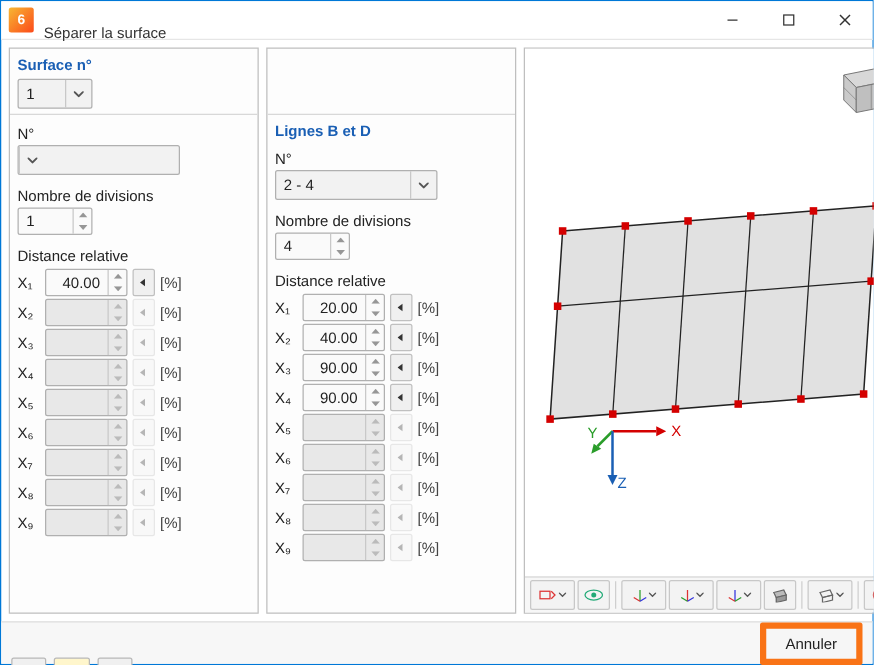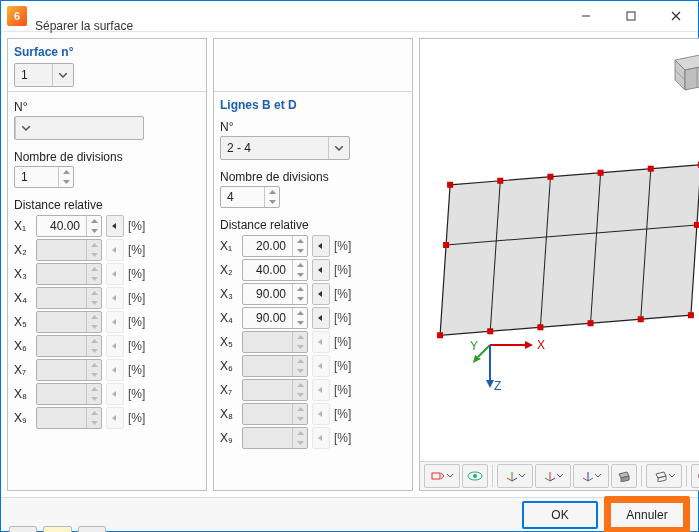--- a/index.html
+++ b/index.html
@@ -43,21 +43,21 @@
   .navcube { position:absolute; top:6px; right:6px; }
   .axes { position:absolute; left:50px; bottom:56px; }
   .toolbar3d { height:28px; border-top:1px solid #d0d0d0; background:#f7f7f7; display:flex; align-items:center; padding:0 4px; gap:2px; }
   .toolbar3d .tbtn { height:24px; min-width:26px; padding:0 3px; border:1px solid #c8c8c8; background:#f3f3f3; display:flex; align-items:center; justify-content:center; border-radius:2px; box-sizing:border-box; }
   .toolbar3d .tbtn.drop { min-width:36px; }
   .toolbar3d .sep { width:1px; height:22px; background:#cfcfcf; margin:0 2px; }
 
   .footer { height:34px; border-top:1px solid #ddd; background:#f7f7f7; display:flex; align-items:center; padding:0 8px; gap:6px; box-sizing:border-box; }
   .footer .fbtn { width:26px; height:24px; border:1px solid #b8b8b8; background:#f0f0f0; display:flex; align-items:center; justify-content:center; border-radius:2px;margin-top:48px; }
   .footer .spacer { flex:1; }
-  .footer .stdbtn { height:24px; min-width:72px; border:7px solid #f97316; background:#f6f6f6; display:flex; align-items:center; justify-content:center; border-radius:2px; font-size:12px; }
+  .footer .stdbtn { height:24px; min-width:72px; border:5px solid #f97316; background:#f6f6f6; display:flex; align-items:center; justify-content:center; border-radius:2px; font-size:12px; }
   .footer .stdbtn.primary { border:2px solid #0078D7; }
 
   svg { display:block; }
 </style>
 </head>
 <body>
 
 <div class="window">
   <div class="titlebar">
     <div class="appicon">6</div>
@@ -732,20 +732,17 @@
     <div class="fbtn" style="width:auto;padding:0 4px;background:#fff6cc;">
         <span style="color:#1a5fb4;text-decoration:underline;font-size:10px;">0,00</span>
       </div>
     <div class="fbtn">
         <svg width="14" height="14">
           <path d="M3 9 Q7 3 11 9" fill="none" stroke="#1a5fb4" stroke-width="1.3"></path>
           <line x1="2" y1="11" x2="12" y2="11" stroke="#1a5fb4"></line>
         </svg>
       </div>
     <div class="spacer"></div>
-    <div class="stdbtn primary">
-        <span>OK</span>
-      </div>
     <div class="stdbtn">
         <span>Annuler</span>
       </div>
   </div>
 </div>
 
 </body></html>

